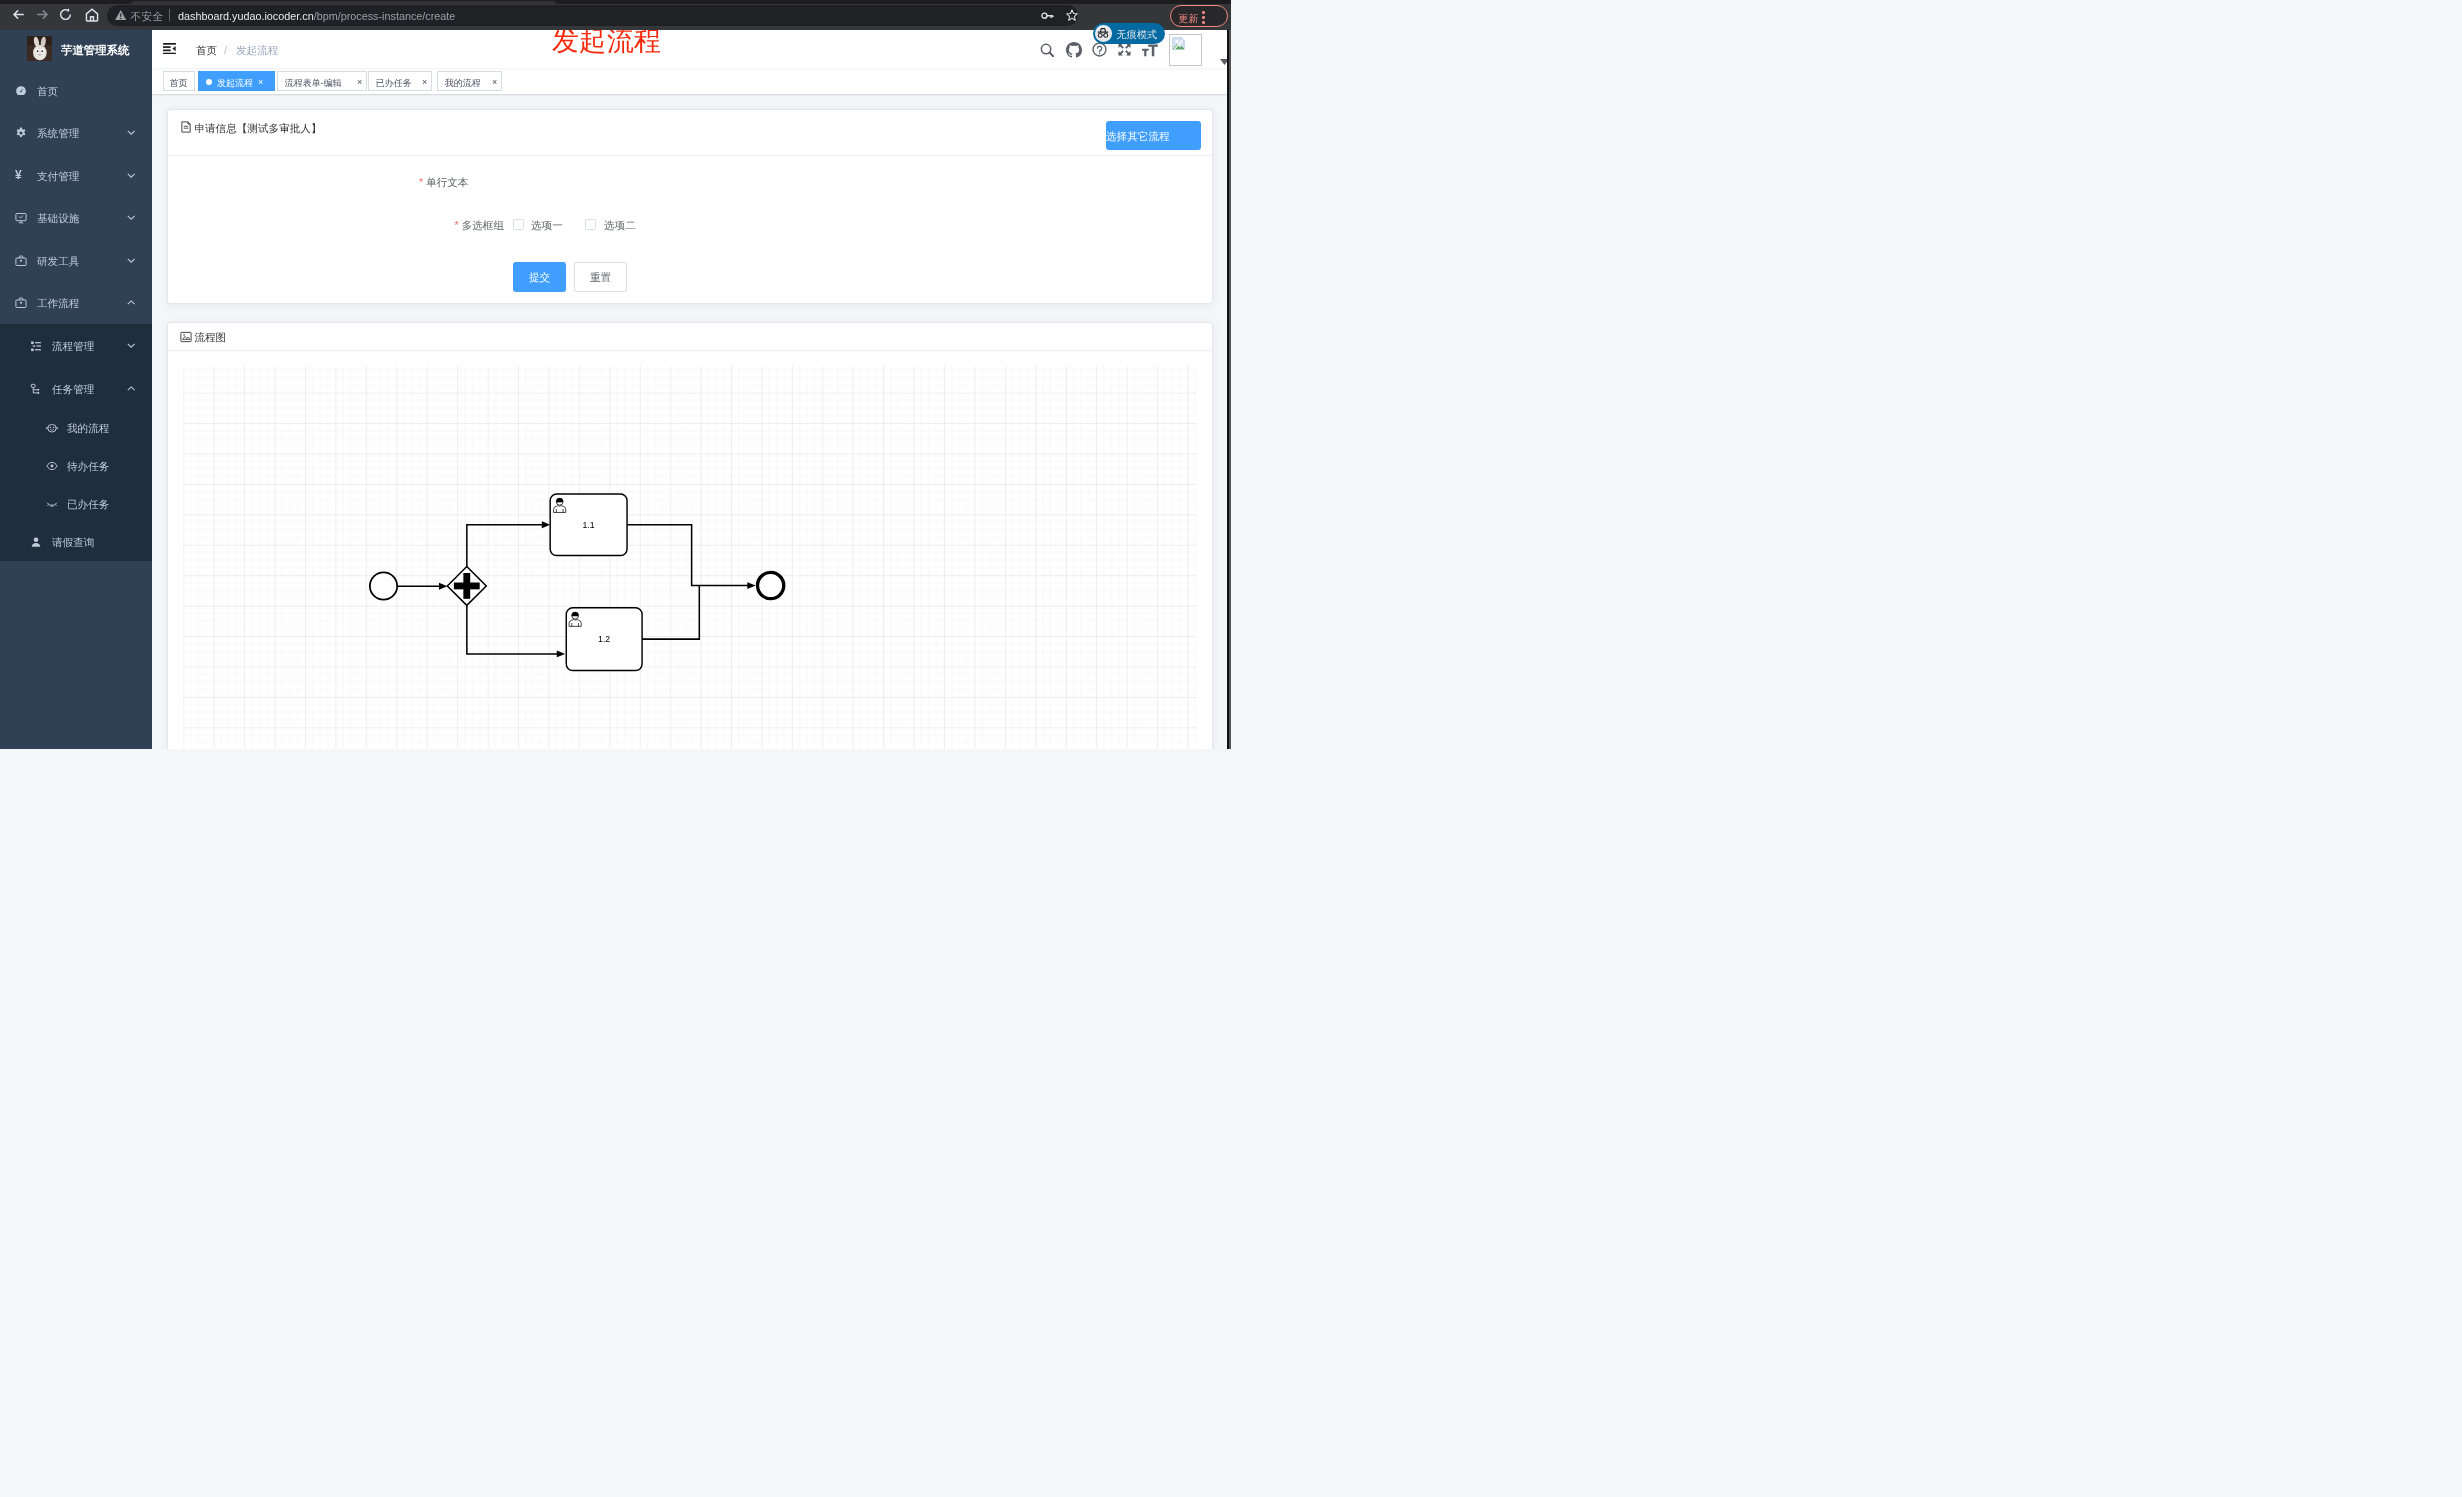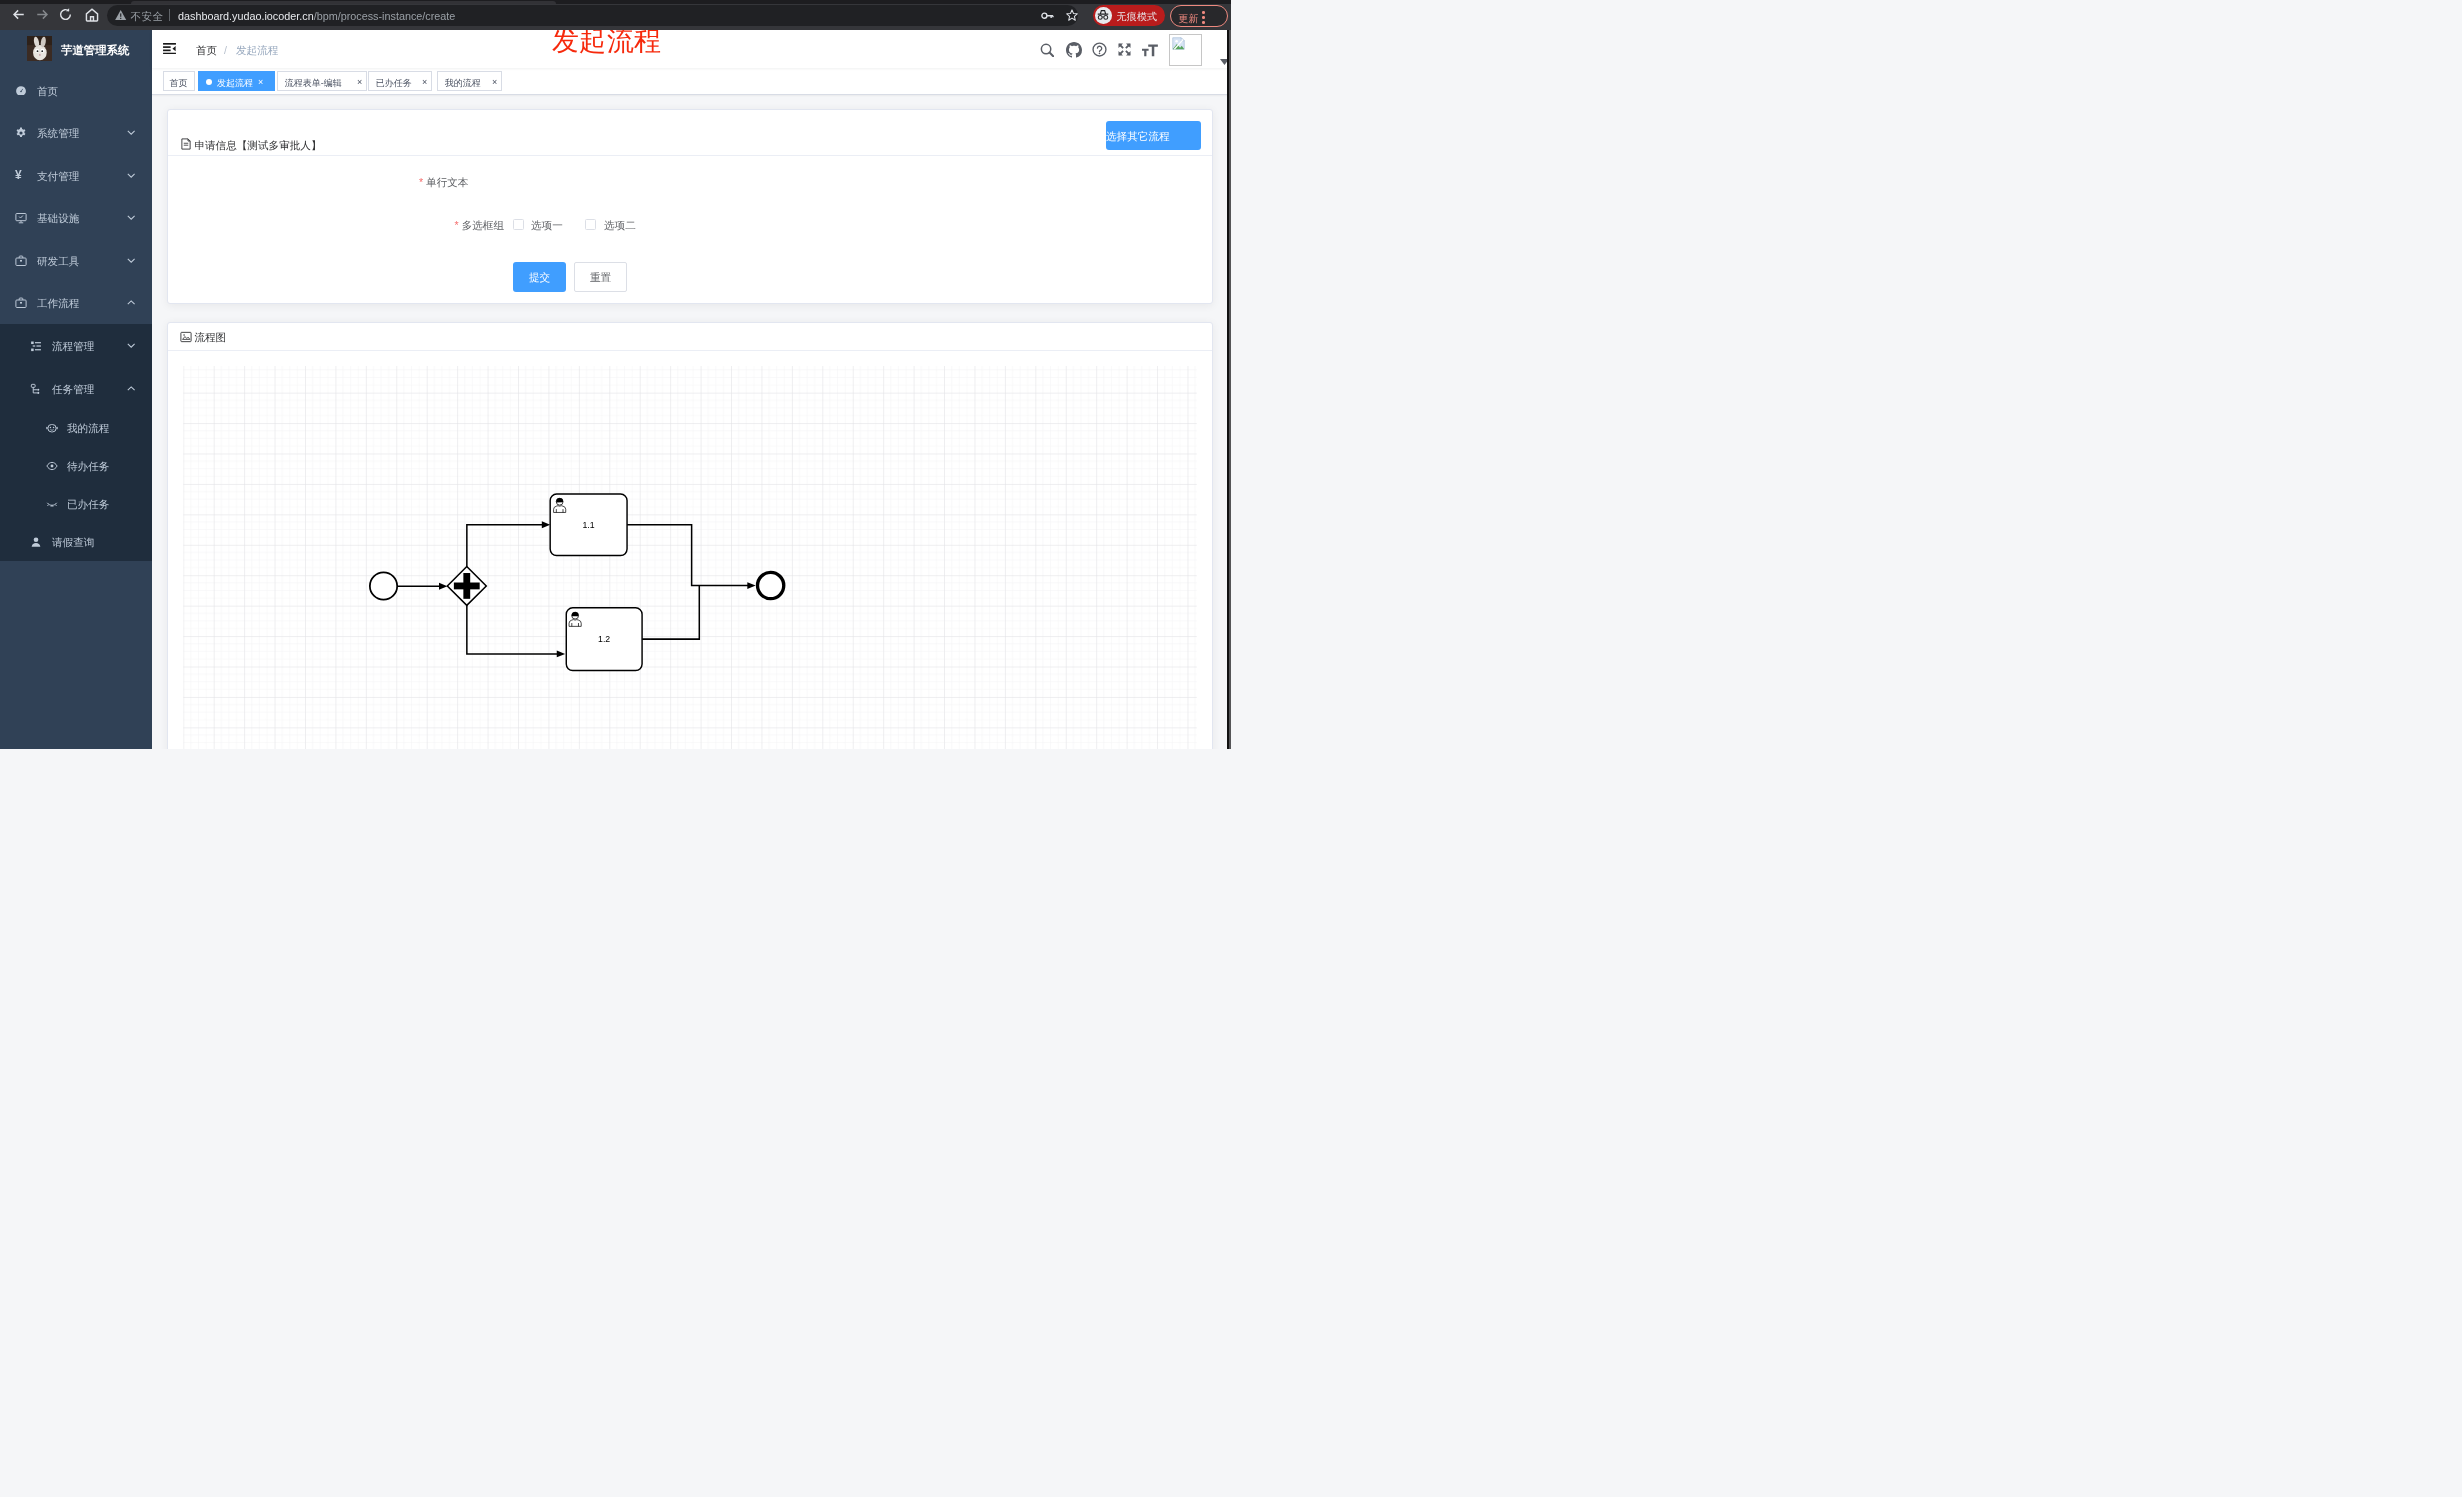--- a/index.html
+++ b/index.html
@@ -11,21 +11,21 @@
 #chrome{position:absolute;left:0;top:0;width:1231px;height:30px;background:#35363a;z-index:100}
 #tabstrip{position:absolute;left:0;top:0;width:1231px;height:3.8px;background:#1d1d20}
 #tabstrip .tab{position:absolute;left:131px;top:1.1px;width:425px;height:2.7px;background:#323236;border-radius:3.8px 3.8px 0 0}
 .cicon{position:absolute;top:6.8px}
 #urlpill{position:absolute;left:107px;top:4.6px;width:971px;height:21px;border-radius:10.6px;background:#202124}
 #urlpill .warn{position:absolute;left:8.4px;top:5.3px}
 #urlpill .ns{position:absolute;left:23.5px;top:5px;font-size:10.6px;color:#9aa0a6;letter-spacing:0.4px}
 #urlpill .bar{position:absolute;left:62px;top:4.6px;width:0.8px;height:12px;background:#5f6368}
 #urlpill .url{position:absolute;left:71px;top:5px;font-size:10.8px;color:#e8eaed;white-space:nowrap}
 #urlpill .url .path{color:#9aa0a6}
-#incog{position:absolute;left:1093px;top:5px;width:72px;height:21px;border-radius:10.6px;background:#b91c1c}
+#incog{position:absolute;left:1093px;top:23px;width:72px;height:21px;border-radius:10.6px;background:#0369a1}
 #incog .cir{position:absolute;left:1.9px;top:2.1px;width:16.7px;height:16.7px;border-radius:50%;background:#e8eaed}
 #incog .txt{position:absolute;left:23.5px;top:5.3px;font-size:10px;color:#e8eaed;letter-spacing:0.2px}
 #upd{position:absolute;left:1170px;top:5px;width:58px;height:21.6px;border:1.2px solid #ee897f;border-radius:11.4px;background:#28282b}
 #upd span{position:absolute;left:7.2px;top:5.7px;font-size:10px;color:#ee897f;letter-spacing:0.4px}
 #dots3{position:absolute;left:1202px;top:8.8px}
 #dots3 i{display:block;width:2.6px;height:2.6px;border-radius:50%;background:#ee897f;margin:2.5px 0}
 
 #rightbar{position:absolute;right:0;top:30px;width:2.4px;height:719px;background:#555557;z-index:90}
 #rightbar:before{content:"";position:absolute;left:-1.2px;top:0;width:1.2px;height:100%;background:#111}
 
@@ -278,21 +278,21 @@
       <span class="x" style="left:53px">×</span>
     </div>
   <div class="tag" style="left:285px;width:65px">
       <span style="left:6.8px">我的流程</span>
       <span class="x" style="left:54px">×</span>
     </div>
 </div>
 
 <div class="card" id="card1">
   <div class="chead"></div>
-  <div class="ctitle" style="top:29px">
+  <div class="ctitle" style="top:12px">
     <svg class="abs" style="left:0;top:-0.8px" width="12" height="12" viewBox="0 0 16 16">
         <path d="M2.5 1.2h8.2l2.8 2.8v10.8H2.5z" fill="none" stroke="#303133" stroke-width="1.2"></path>
         <path d="M10.7 1.2v2.8h2.8" fill="none" stroke="#303133" stroke-width="1.2"></path>
         <path d="M5 7h6M5 9.6h6" stroke="#303133" stroke-width="1.1"></path>
       </svg>
     <span style="margin-left:14.4px">申请信息【测试多审批人】</span>
   </div>
   <div class="abs" style="left:938px;top:11.4px;width:95px;height:29px;background:#409eff;border-radius:3px">
     <div class="abs" style="left:0;right:0;top:8.4px;text-align:left;color:#fff;font-size:10.6px">选择其它流程</div>
   </div>

